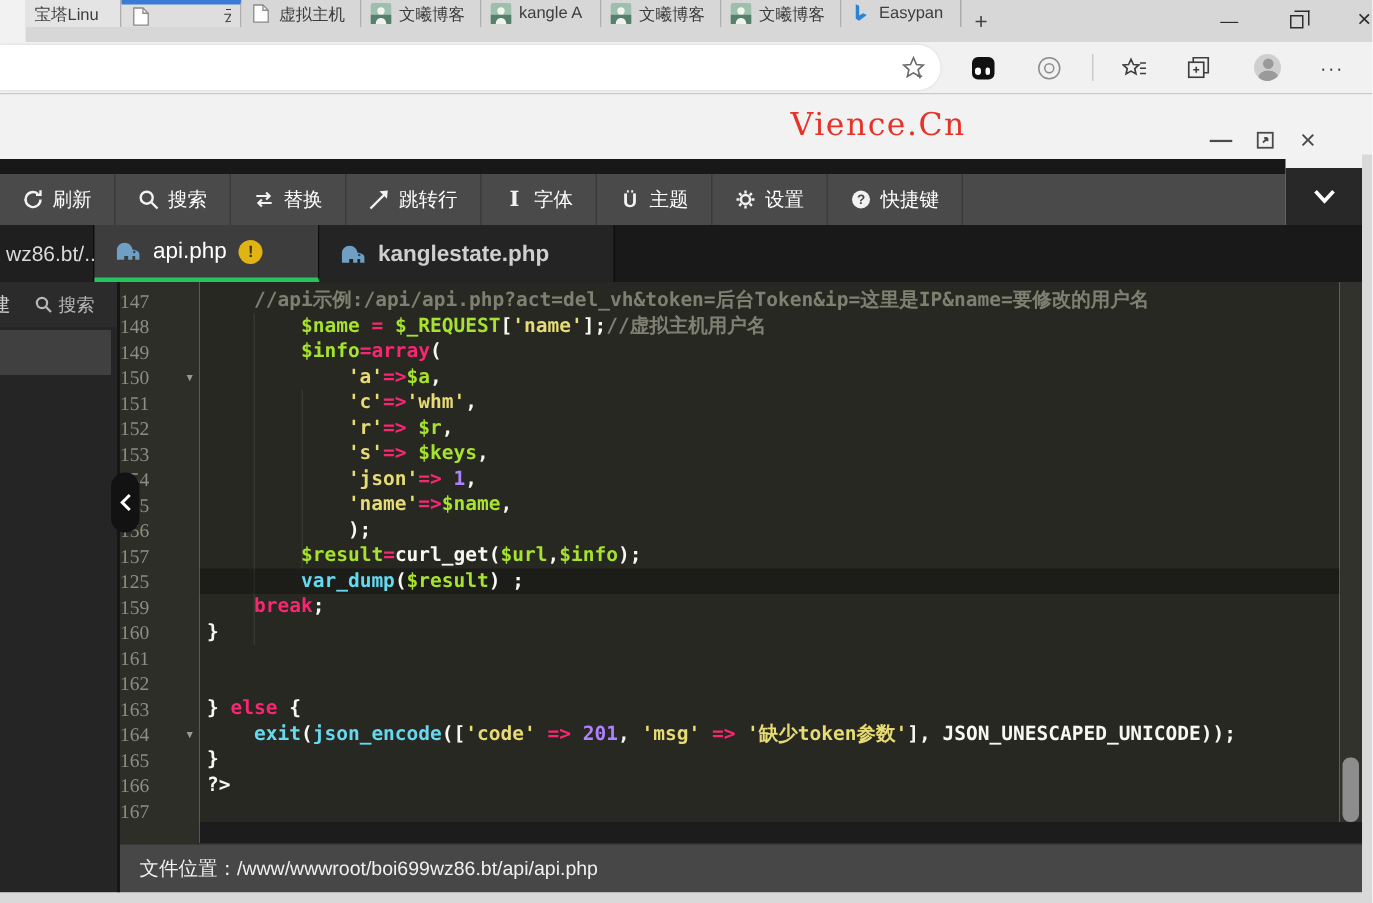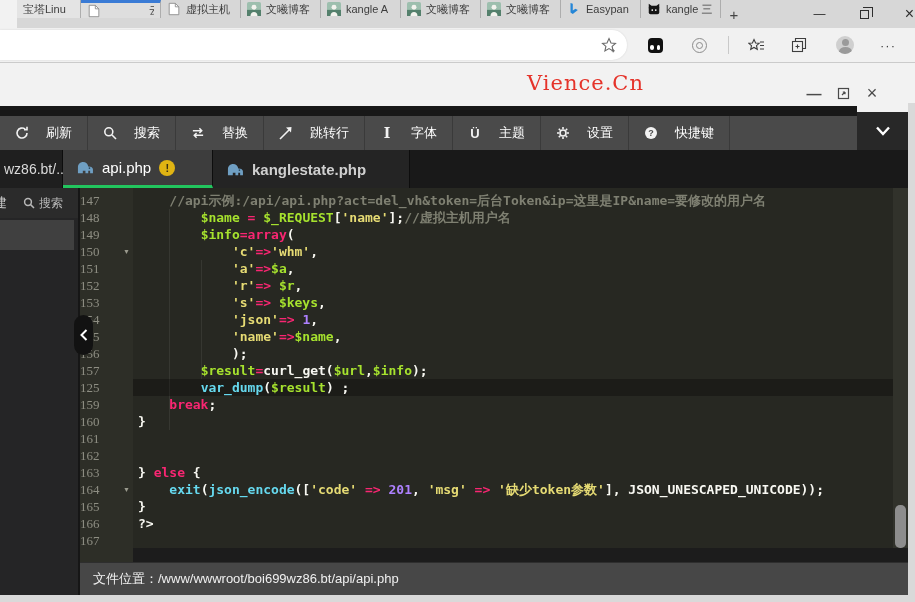--- a/index.html
+++ b/index.html
@@ -44,21 +44,21 @@
   .modalctrl.min { left:802px; font-size:15px; font-weight:bold; }
   .modalctrl.exp { left:831px; }
   .modalctrl.cls { left:860px; font-size:18px; }
   .strip-right  { position:absolute; left:908px; top:40px; width:7px; height:499px; background:#d9d9d9; }
   .strip-bottom { position:absolute; left:0; top:532px; width:915px; height:7px; background:#d9d9d9; }
 
   
   .editor { position:absolute; left:0; top:43px; width:908px; height:489px; }
   .e-topstrip { position:absolute; left:0; top:0; width:857px; height:10px; background:#181818; }
   .e-btnrow { position:absolute; left:0; top:10px; width:857px; height:34px; background:#4a4a4a; display:flex; }
-  .e-btn { display:flex; align-items:center; gap:17px; padding:0 15px; color:#fff; font-size:13px; border-right:1px solid #3a3a3a; }
+  .e-btn { display:flex; align-items:center; gap:6px; padding:0 15px; color:#fff; font-size:13px; border-right:1px solid #3a3a3a; }
   .e-btn .eic { width:14px; height:14px; display:flex; align-items:center; justify-content:center; font-size:13px; font-weight:bold; color:#f2f2f2; }
   .e-chev { position:absolute; left:857px; top:6px; width:51px; height:38px; background:#282828; display:flex; align-items:center; justify-content:center; }
 
   .e-tabrow { position:absolute; left:0; top:44px; width:908px; height:38px; background:#191919; display:flex; }
   .ftab { display:flex; align-items:center; gap:8px; padding:0 12px; font-size:15px; color:#cfcfcf; border-right:1px solid #0d0d0d; flex:none; position:relative; }
   .ftab.t1 { width:63px; padding:0 4px; color:#dadada; background:#1f1f1f; font-size:14px; }
   .ftab.activef { width:150px; background:#3d3d3d; color:#fff; border-bottom:3px solid #22c55e; }
   .ftab.t3 { width:197px; background:#242424;font-weight:bold; }
   .warnbadge { width:16px; height:16px; border-radius:50%; background:#e0b413; color:#3c3110; font-size:11px; font-weight:bold; display:flex; align-items:center; justify-content:center; }
 
@@ -143,29 +143,20 @@
             <circle cx="8" cy="6" r="2.8" fill="#f3f3ee"></circle>
             <path d="M4 16c0-3 1.8-4.6 4-4.6s4 1.6 4 4.6z" fill="#f3f3ee"></path>
           </svg>
           <span class="lbl">文曦博客</span>
         </div>
         <div class="btab">
           <svg class="fav" viewBox="0 0 16 16">
             <path d="M4 1l2.6 1v7.6l3-1.8 2.8 1.4L6.6 13.6 4 12z" fill="#2586d7"></path>
           </svg>
           <span class="lbl">Easypan</span>
-        </div>
-        <div class="btab">
-          <svg class="fav" viewBox="0 0 16 16">
-            <path d="M2 7V2l3.2 2.2h5.6L14 2v5z" fill="#151515"></path>
-            <rect x="2" y="4.5" width="12" height="9.5" rx="2" fill="#151515"></rect>
-            <circle cx="6" cy="9.2" r="1" fill="#fff"></circle>
-            <circle cx="10" cy="9.2" r="1" fill="#fff"></circle>
-          </svg>
-          <span class="lbl">kangle 三</span>
         </div>
       </div>
     <div class="newtab">+</div>
     <div class="wincontrols">
       <div class="wc">—</div>
       <div class="wc">
           <span class="restore-box"></span>
         </div>
       <div class="wc close">×</div>
     </div>
@@ -353,22 +344,22 @@
           <div class="gr">166</div>
           <div class="gr">167</div>
         </div>
 
       <div class="e-code" id="codepane">
         <div class="guide" style="left:36px; top:21px; height:221px;"></div>
         <div class="guide" style="left:68px; top:72px; height:119px;"></div>
       <div class="cl"><span class="tk-c">    //api示例:/api/api.php?act=del_vh&amp;token=后台Token&amp;ip=这里是IP&amp;name=要修改的用户名</span></div>
           <div class="cl"><span class="tk-p">        </span><span class="tk-v">$name</span><span class="tk-p"> </span><span class="tk-o">=</span><span class="tk-p"> </span><span class="tk-v">$_REQUEST</span><span class="tk-p">[</span><span class="tk-s">'name'</span><span class="tk-p">];</span><span class="tk-c">//虚拟主机用户名</span></div>
           <div class="cl"><span class="tk-p">        </span><span class="tk-v">$info</span><span class="tk-o">=</span><span class="tk-o">array</span><span class="tk-p">(</span></div>
+          <div class="cl"><span class="tk-p">            </span><span class="tk-s">'a'</span><span class="tk-o">=&gt;</span><span class="tk-v">$a</span><span class="tk-p">,</span></div>
           <div class="cl"><span class="tk-p">            </span><span class="tk-s">'c'</span><span class="tk-o">=&gt;</span><span class="tk-s">'whm'</span><span class="tk-p">,</span></div>
-          <div class="cl"><span class="tk-p">            </span><span class="tk-s">'a'</span><span class="tk-o">=&gt;</span><span class="tk-v">$a</span><span class="tk-p">,</span></div>
           <div class="cl"><span class="tk-p">            </span><span class="tk-s">'r'</span><span class="tk-o">=&gt;</span><span class="tk-p"> </span><span class="tk-v">$r</span><span class="tk-p">,</span></div>
           <div class="cl"><span class="tk-p">            </span><span class="tk-s">'s'</span><span class="tk-o">=&gt;</span><span class="tk-p"> </span><span class="tk-v">$keys</span><span class="tk-p">,</span></div>
           <div class="cl"><span class="tk-p">            </span><span class="tk-s">'json'</span><span class="tk-o">=&gt;</span><span class="tk-p"> </span><span class="tk-num">1</span><span class="tk-p">,</span></div>
           <div class="cl"><span class="tk-p">            </span><span class="tk-s">'name'</span><span class="tk-o">=&gt;</span><span class="tk-v">$name</span><span class="tk-p">,</span></div>
           <div class="cl"><span class="tk-p">            );</span></div>
           <div class="cl"><span class="tk-p">        </span><span class="tk-v">$result</span><span class="tk-o">=</span><span class="tk-p">curl_get(</span><span class="tk-v">$url</span><span class="tk-p">,</span><span class="tk-v">$info</span><span class="tk-p">);</span></div>
           <div class="cl cur"><span class="tk-p">        </span><span class="tk-fn">var_dump</span><span class="tk-p">(</span><span class="tk-v">$result</span><span class="tk-p">) ;</span></div>
           <div class="cl"><span class="tk-p">    </span><span class="tk-o">break</span><span class="tk-p">;</span></div>
           <div class="cl"><span class="tk-p">}</span></div>
           <div class="cl">&nbsp;</div>

